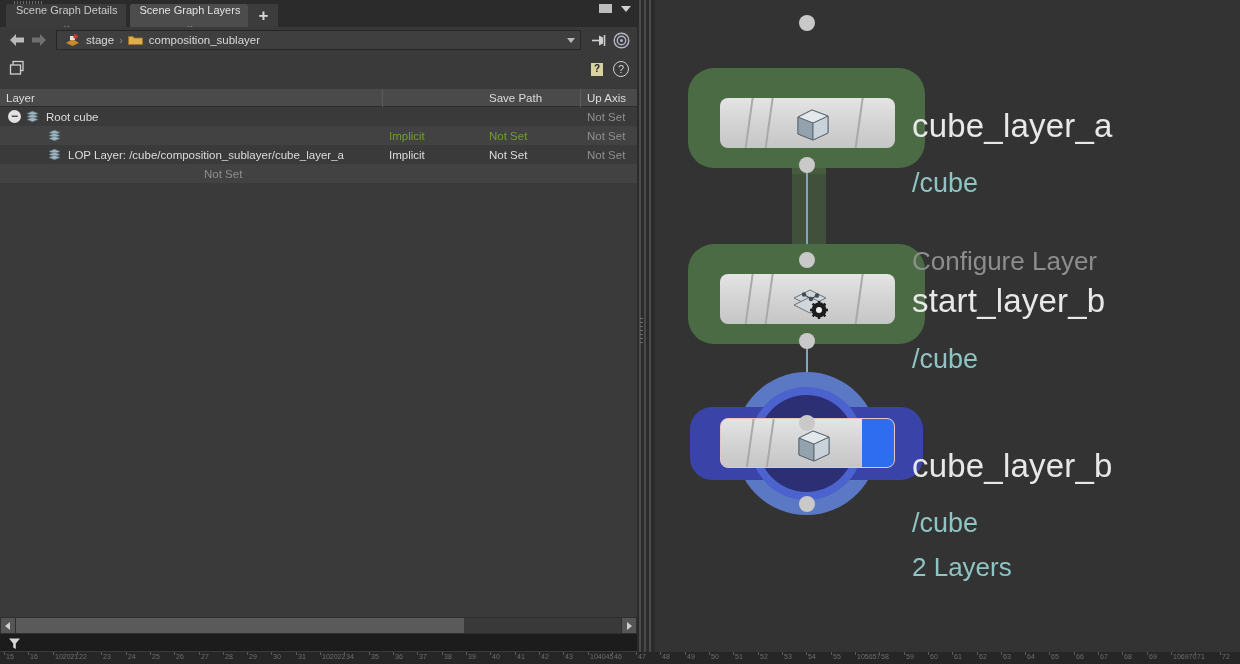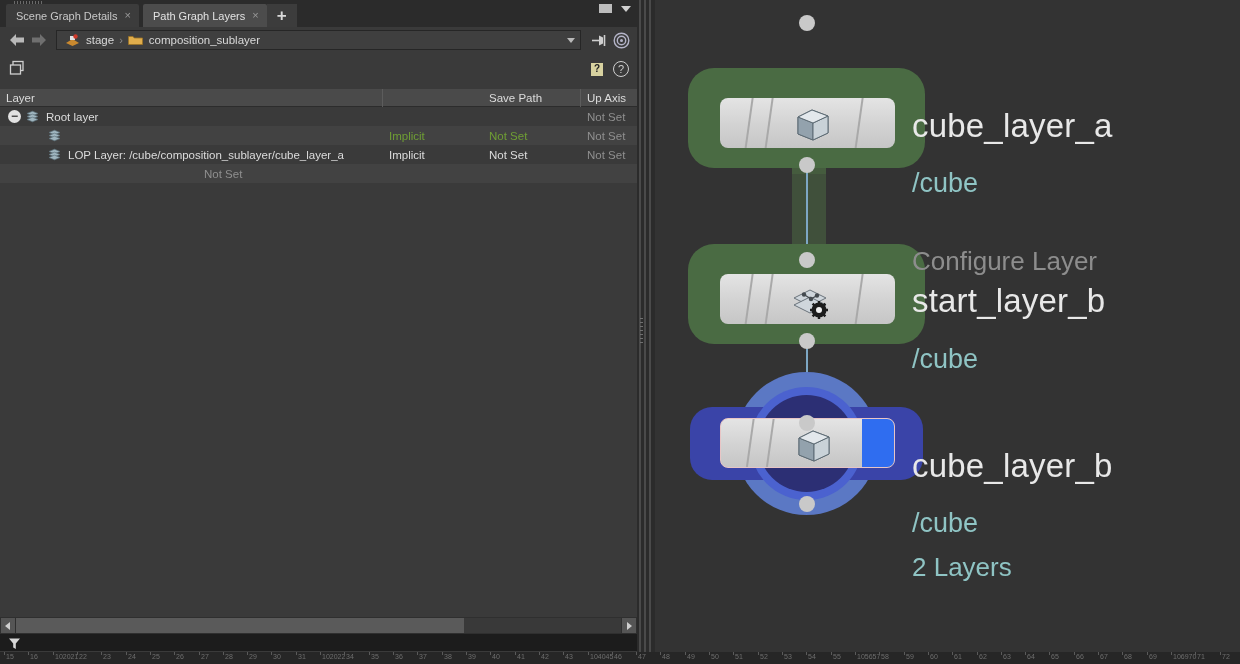--- a/index.html
+++ b/index.html
@@ -20,21 +20,21 @@
   
   #tab-bar {
     position: absolute; left: 0; top: 0; width: 637px; height: 27px;
     background: #2b2b2b;
     display: flex; align-items: flex-end;
   }
   .tab {
     height: 23px; display: flex; align-items: center; gap: 7px;
     padding: 0 8px 0 10px; font-size: 11px; color: #c8c8c8;
     background: #3c3c3c; margin-top: 4px; position: relative;
-    border-top-left-radius: 2px; border-top-right-radius: 2px;
+    border-top-left-radius: 2px; border-top-right-radius: 2px; flex-direction: column;
   }
   .tab.active { background: #4c4c4c; color: #e2e2e2; }
   .tab .tclose { font-size: 11px; color: #9a9a9a; line-height: 1; padding-bottom:1px;}
   #tab-add {
     width: 30px; height: 23px; margin-top: 4px; background: #3c3c3c;
     display: flex; align-items: center; justify-content: center;
     color: #d8d8d8; font-size: 17px; line-height: 1; font-weight: bold;
   }
   #win-btns {
     position: absolute; right: 6px; top: 4px; display: flex; align-items: center; gap: 9px;
@@ -172,21 +172,21 @@
 
   <div id="left-panel">
 
     <div id="tab-bar">
       <div id="tab-grip"></div>
       <div class="tab" style="margin-left:6px;">
         <span>Scene Graph Details</span>
         <span class="tclose">×</span>
       </div>
       <div class="tab active" style="margin-left:4px;">
-        <span>Path Graph Layers</span>
+        <span>Scene Graph Layers</span>
         <span class="tclose">×</span>
       </div>
       <div id="tab-add">
         <span>+</span>
       </div>
       <div id="win-btns">
         <div class="sq"></div>
         <div class="caret"></div>
       </div>
     </div>
@@ -279,21 +279,21 @@
           <div class="expander">
             <span>−</span>
           </div>
           <span class="layer-icon">
             <svg width="15" height="13" viewBox="0 0 15 13">
               <path d="M2 3.5 L7.5 1.2 L13 3.5 L7.5 5.8 Z" fill="#9fb5bf" stroke="#5f737d" stroke-width="0.7"></path>
               <path d="M2 6.5 L7.5 4.2 L13 6.5 L7.5 8.8 Z" fill="#9fb5bf" stroke="#5f737d" stroke-width="0.7"></path>
               <path d="M2 9.5 L7.5 7.2 L13 9.5 L7.5 11.8 Z" fill="#9fb5bf" stroke="#5f737d" stroke-width="0.7"></path>
             </svg>
           </span>
-          <span class="txt-white">Root layer</span>
+          <span class="txt-white">Root cube</span>
         </div>
         <div class="cell-sc txt-white"></div>
         <div class="cell-sp txt-white"></div>
         <div class="cell-ua txt-dim">Not Set</div>
       </div>
 
       <div class="row even">
         <div class="cell-layer">
           <div class="tree-guide" style="margin-left:8px;"></div>
           <div class="tree-guide"></div>

